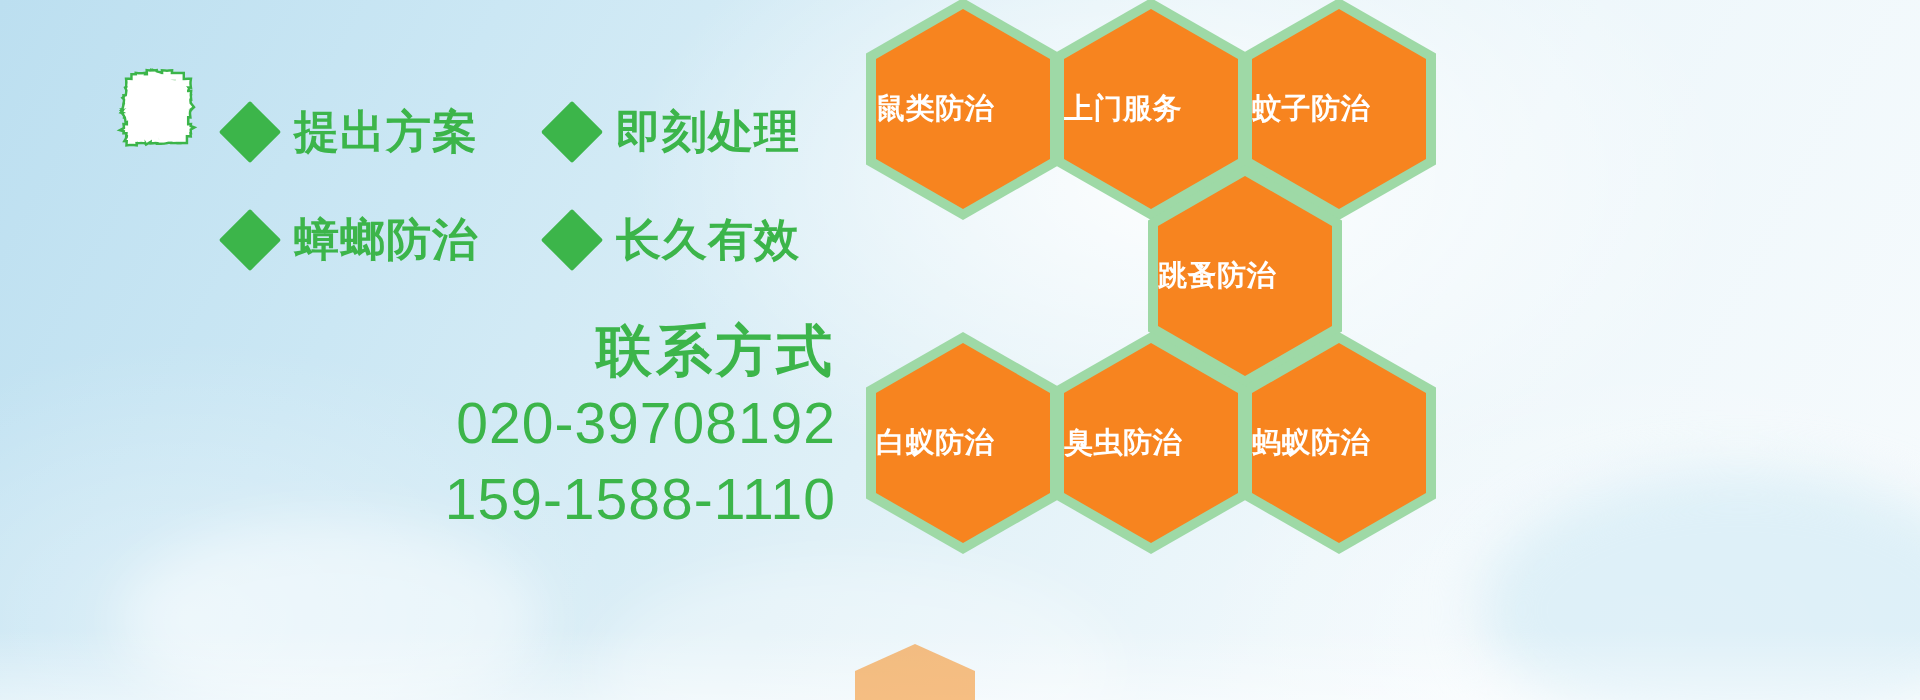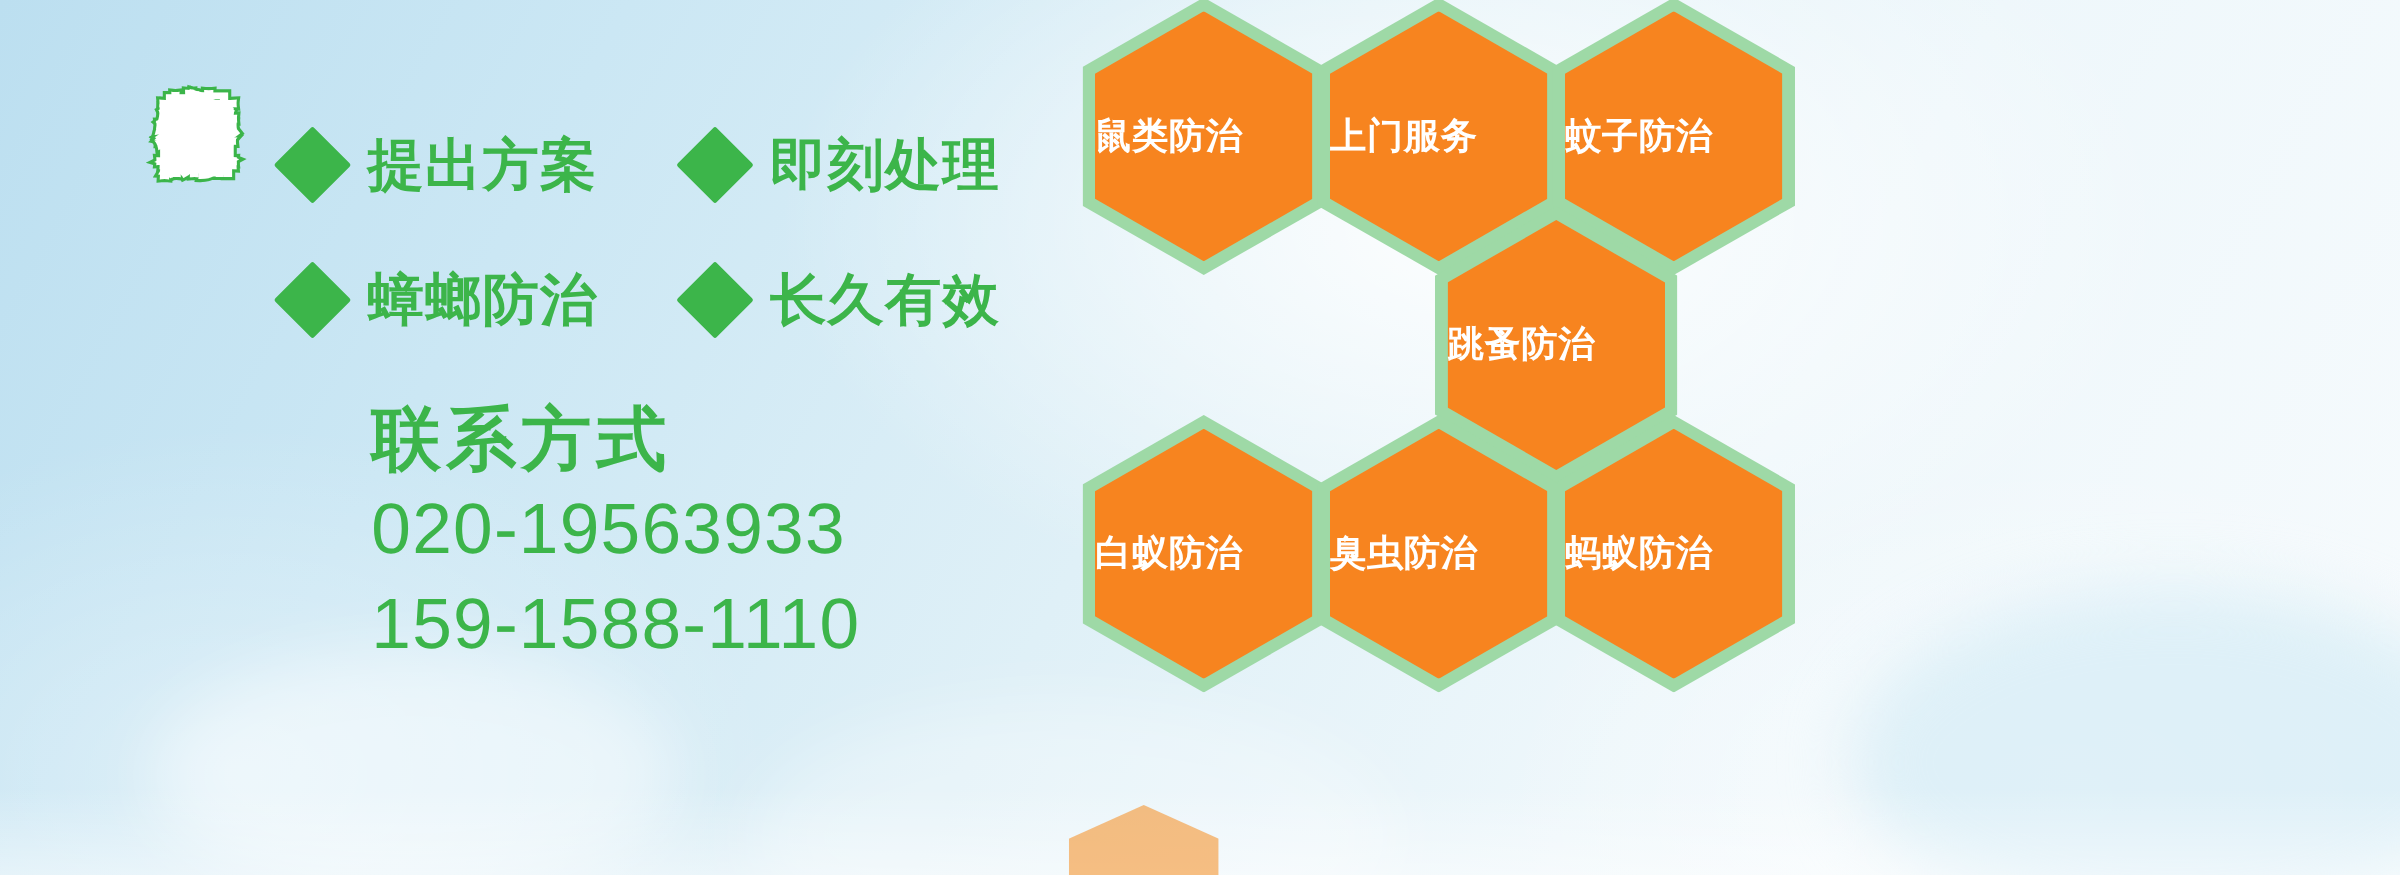--- a/index.html
+++ b/index.html
@@ -62,23 +62,23 @@
     flex:none;
     border-radius:2px;
   }
   .feature-label{
     font-size:45px; font-weight:bold; color:#3cb54a;
     letter-spacing:1px; white-space:nowrap;
   }
 
   
   #contact{
-    position:absolute; left:297px; top:316px;
+    position:absolute; left:316px; top:316px;
     width:520px;
-    text-align:left;
+    text-align:right;
     color:#3cb54a;
   }
   #contact-title{ font-size:56px; font-weight:bold; letter-spacing:4px; line-height:1.25; }
   .phone{ font-size:57px; font-weight:normal; letter-spacing:1px; line-height:1.33; white-space:nowrap; }
 
   
   #honeycomb{ position:absolute; left:858px; top:-12px; width:600px; height:556px; }
   .hex{
     position:absolute;
     width:194px; height:222px;
@@ -139,21 +139,21 @@
       </div>
       <div class="feature-item">
         <span class="diamond"></span>
         <span class="feature-label">长久有效</span>
       </div>
     </div>
   </div>
 
   <div id="contact">
     <div id="contact-title">联系方式</div>
-    <div class="phone">020-19563933</div>
+    <div class="phone">020-39708192</div>
     <div class="phone">159-1588-1110</div>
   </div>
 
   <div id="honeycomb">
 
     <div class="hex r1c1">
       <div class="hex-inner">
         <span class="hex-label">鼠类防治</span>
       </div>
     </div>

